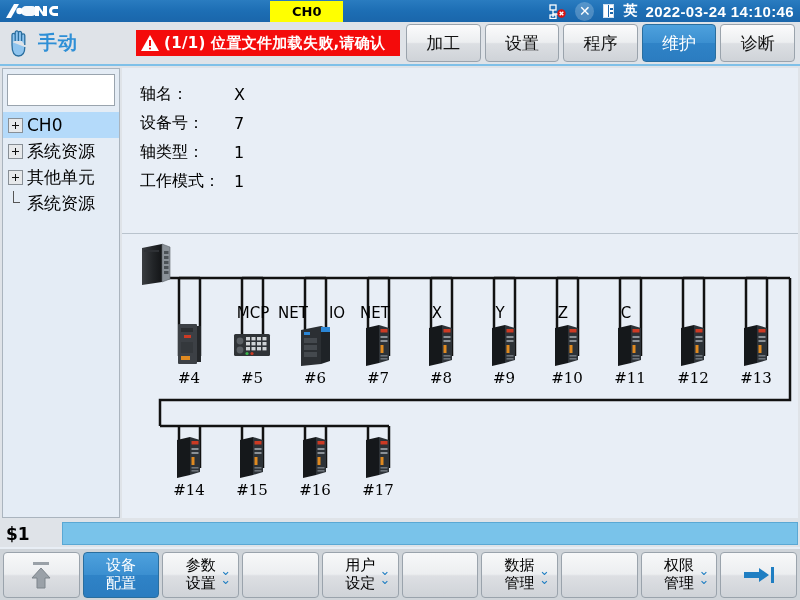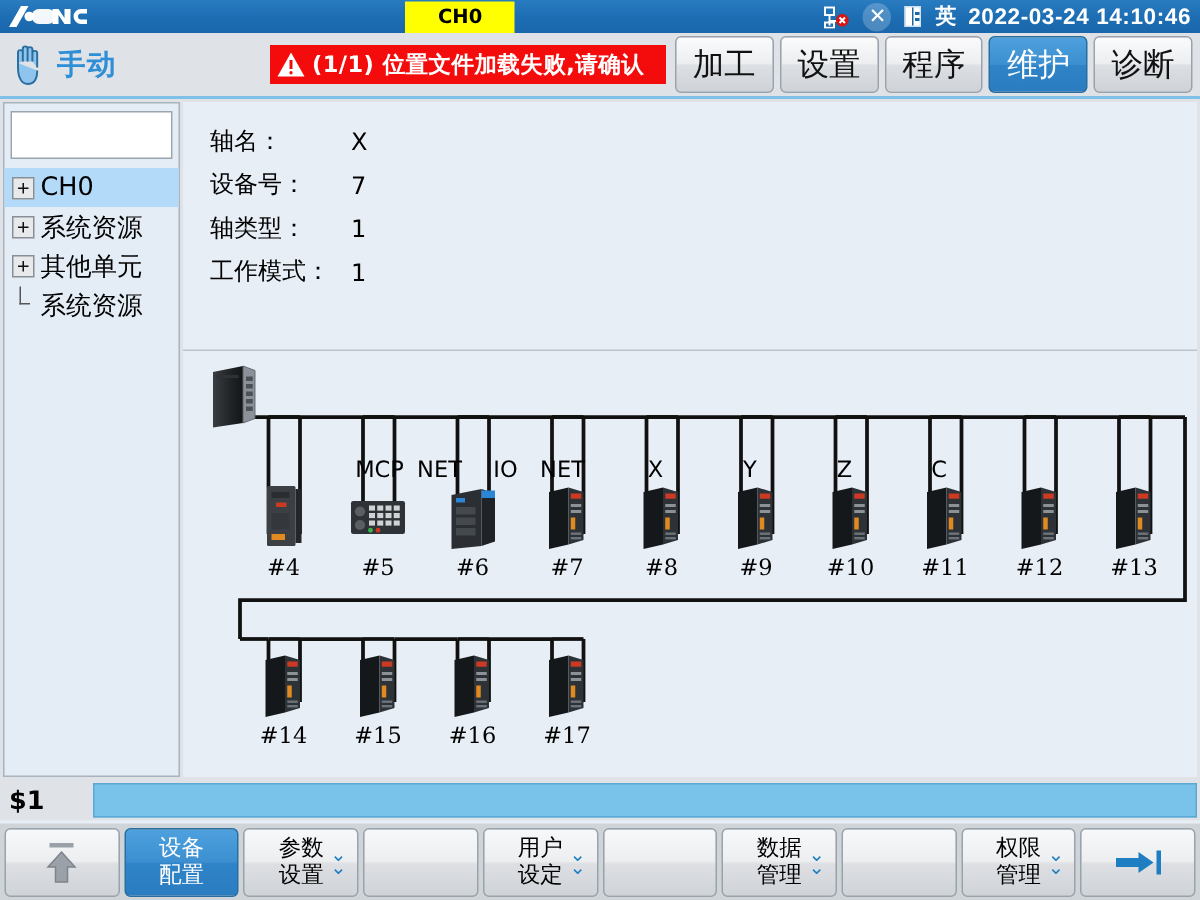--- a/index.html
+++ b/index.html
@@ -62,34 +62,33 @@
   .mode-box { display: flex; align-items: center; width: 136px; padding-left: 6px; }
   .hand-icon { width: 26px; height: 30px; position: relative; }
   .mode-label {
     color: #2e8fd6; font-size: 19px; font-weight: bold; margin-left: 6px;
     letter-spacing: 1px;
   }
   .alarm {
     flex: 0 0 264px; height: 26px; background: #f40b0b;
     display: flex; align-items: center; gap: 4px; padding-left: 4px;
     overflow: hidden;
-    margin-left: 44px;
   }
   .alarm-tri { width: 20px; height: 18px; position: relative; flex: none; }
   .alarm-text {
     color: #ffffff; font-size: 15px; font-weight: bold; white-space: nowrap;
     letter-spacing: .3px;
   }
   .tabs { flex: 1; display: flex; align-items: center; gap: 4px; padding: 0 5px 0 6px; height: 40px; }
   .tab {
     flex: 1; height: 38px; border-radius: 4px;
     border: 1px solid #9aa3ac;
     background: linear-gradient(to bottom, #fbfbfc 0%, #eceef0 48%, #dcdfe3 52%, #cfd3d8 100%);
     display: flex; align-items: center; justify-content: center;
-    font-size: 21px; color: #111; font-weight: normal;
+    font-size: 17px; color: #111; font-weight: normal;
   }
   .tab.active {
     background: linear-gradient(to bottom, #4ea1dd 0%, #3b8fd0 50%, #2f83c7 51%, #2b7cc0 100%);
     color: #ffffff; border-color: #2a6e9e;
   }
 
   
   .body-area {
     position: absolute; left: 0; top: 66px; width: 800px; height: 454px;
     background: #dfe3e8;

